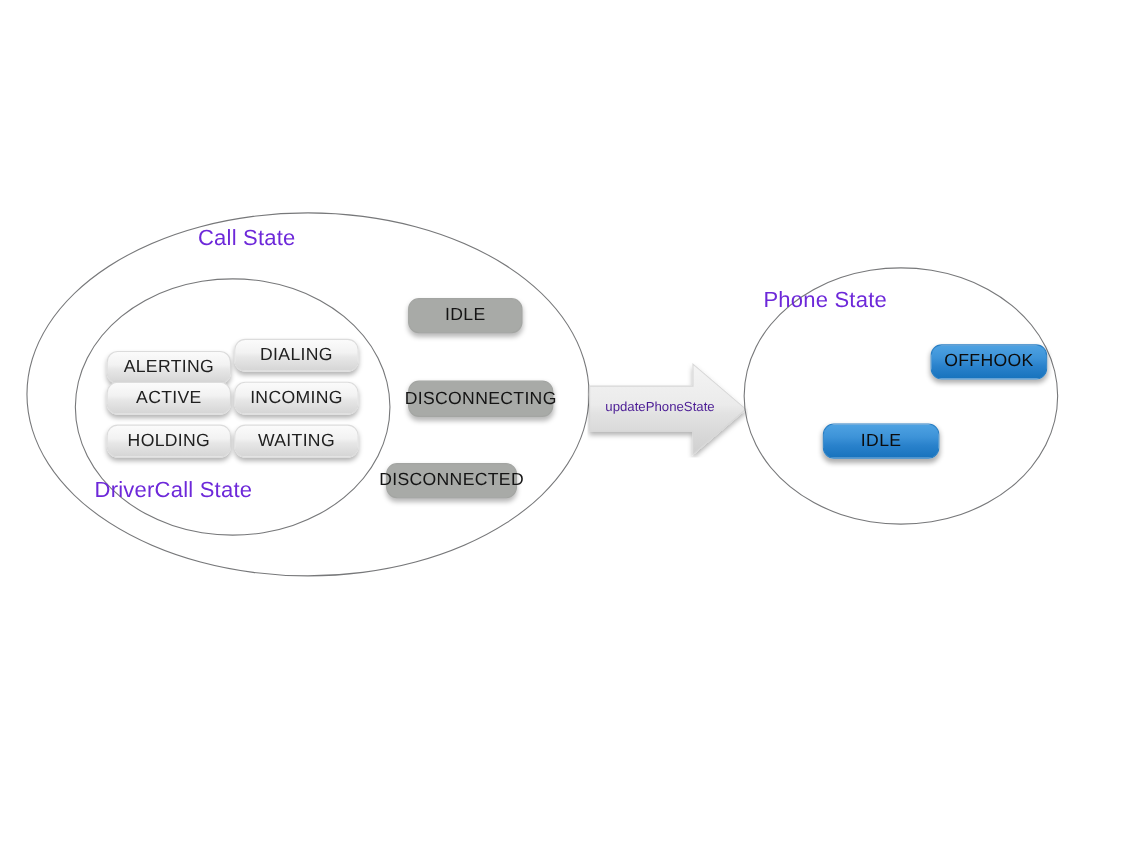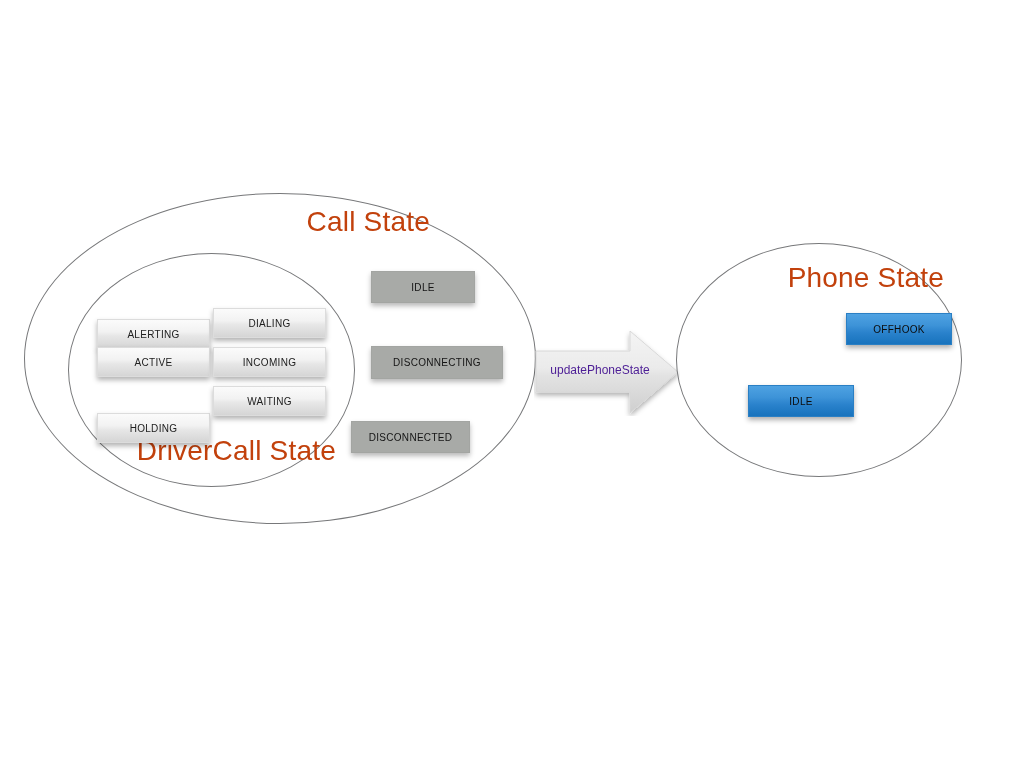--- a/index.html
+++ b/index.html
@@ -31,40 +31,40 @@
     background: transparent;
     box-sizing: border-box;
   }
   #call-state-ellipse  { left: 24px;  top: 193px; width: 512px; height: 331px; }
   #drivercall-ellipse  { left: 68px;  top: 253px; width: 287px; height: 234px; }
   #phone-state-ellipse { left: 676px; top: 243px; width: 286px; height: 234px; }
 
   
   .group-title {
     position: absolute;
-    color: #c2410c;
-    font-size: 28px;
+    color: #6d28d9;
+    font-size: 20px;
     font-weight: 400;
     letter-spacing: 0.2px;
     white-space: nowrap;
-    text-align: right;
+    text-align: left;
   }
   #call-state-title      { left: 180px; top: 206px; width: 250px; }
   #drivercall-title      { left: 86px;  top: 435px; width: 250px; }
   #phone-state-title     { left: 694px; top: 262px; width: 250px; }
 
   
   .node {
     position: absolute;
     box-sizing: border-box;
     display: flex;
     align-items: center;
     justify-content: center;
-    border-radius: 0;
-    font-size: 10px;
+    border-radius: 10px;
+    font-size: 16px;
     letter-spacing: 0.3px;
     color: #1d1d1d;
     white-space: nowrap;
     user-select: none;
   }
 
   
   .node.light {
     background: linear-gradient(to bottom,
         #fbfbfb 0%,
@@ -135,21 +135,21 @@
   </div>
   <div class="node light" style="left:213px; top:308px; width:113px; height:30px;">
     <span>DIALING</span>
   </div>
   <div class="node light" style="left:97px;  top:347px; width:113px; height:30px;">
     <span>ACTIVE</span>
   </div>
   <div class="node light" style="left:213px; top:347px; width:113px; height:30px;">
     <span>INCOMING</span>
   </div>
-  <div class="node light" style="left:97px;  top:386px; width:113px; height:30px;margin-top:27px;">
+  <div class="node light" style="left:97px;  top:386px; width:113px; height:30px;">
     <span>HOLDING</span>
   </div>
   <div class="node light" style="left:213px; top:386px; width:113px; height:30px;">
     <span>WAITING</span>
   </div>
 
   <div class="node gray" style="left:371px; top:271px; width:104px; height:32px;">
     <span>IDLE</span>
   </div>
   <div class="node gray" style="left:371px; top:346px; width:132px; height:33px;">

